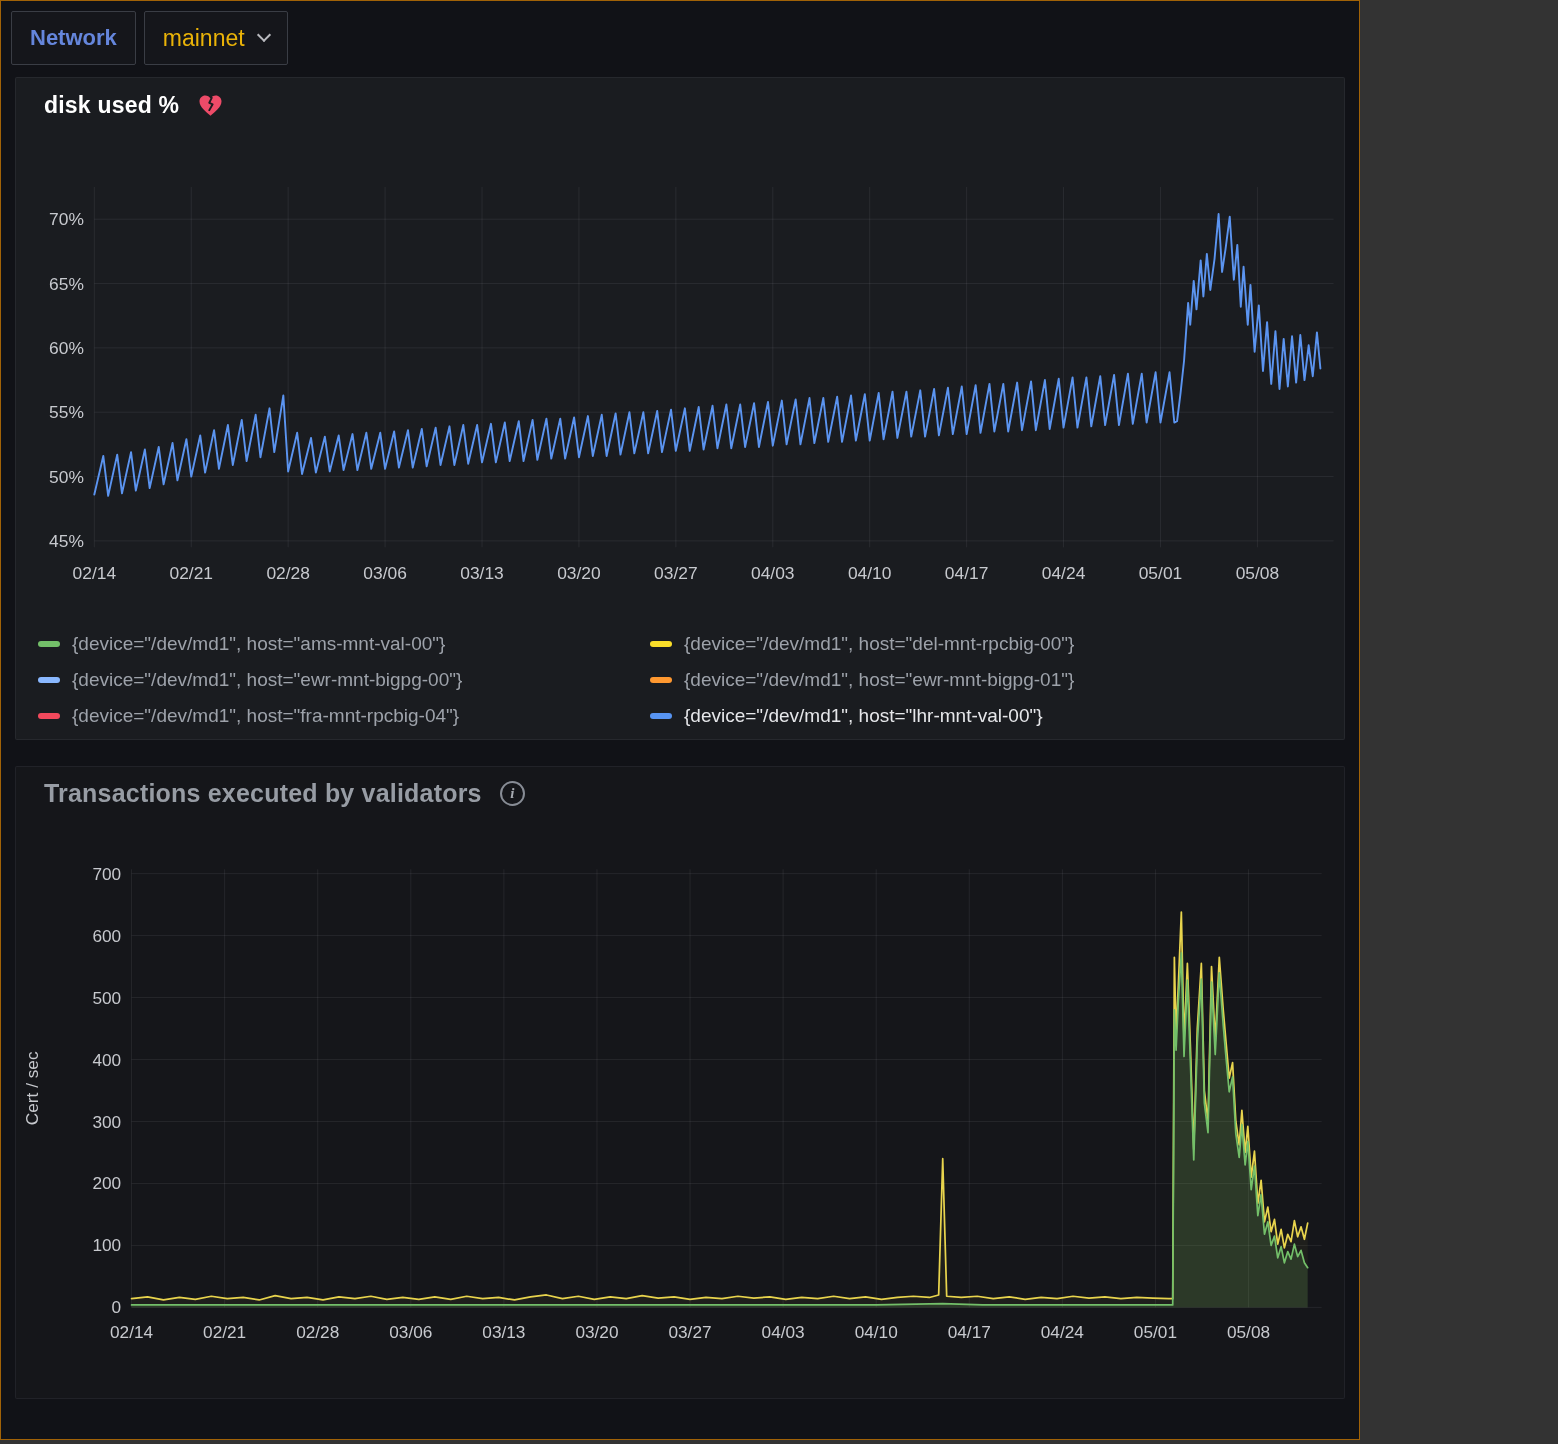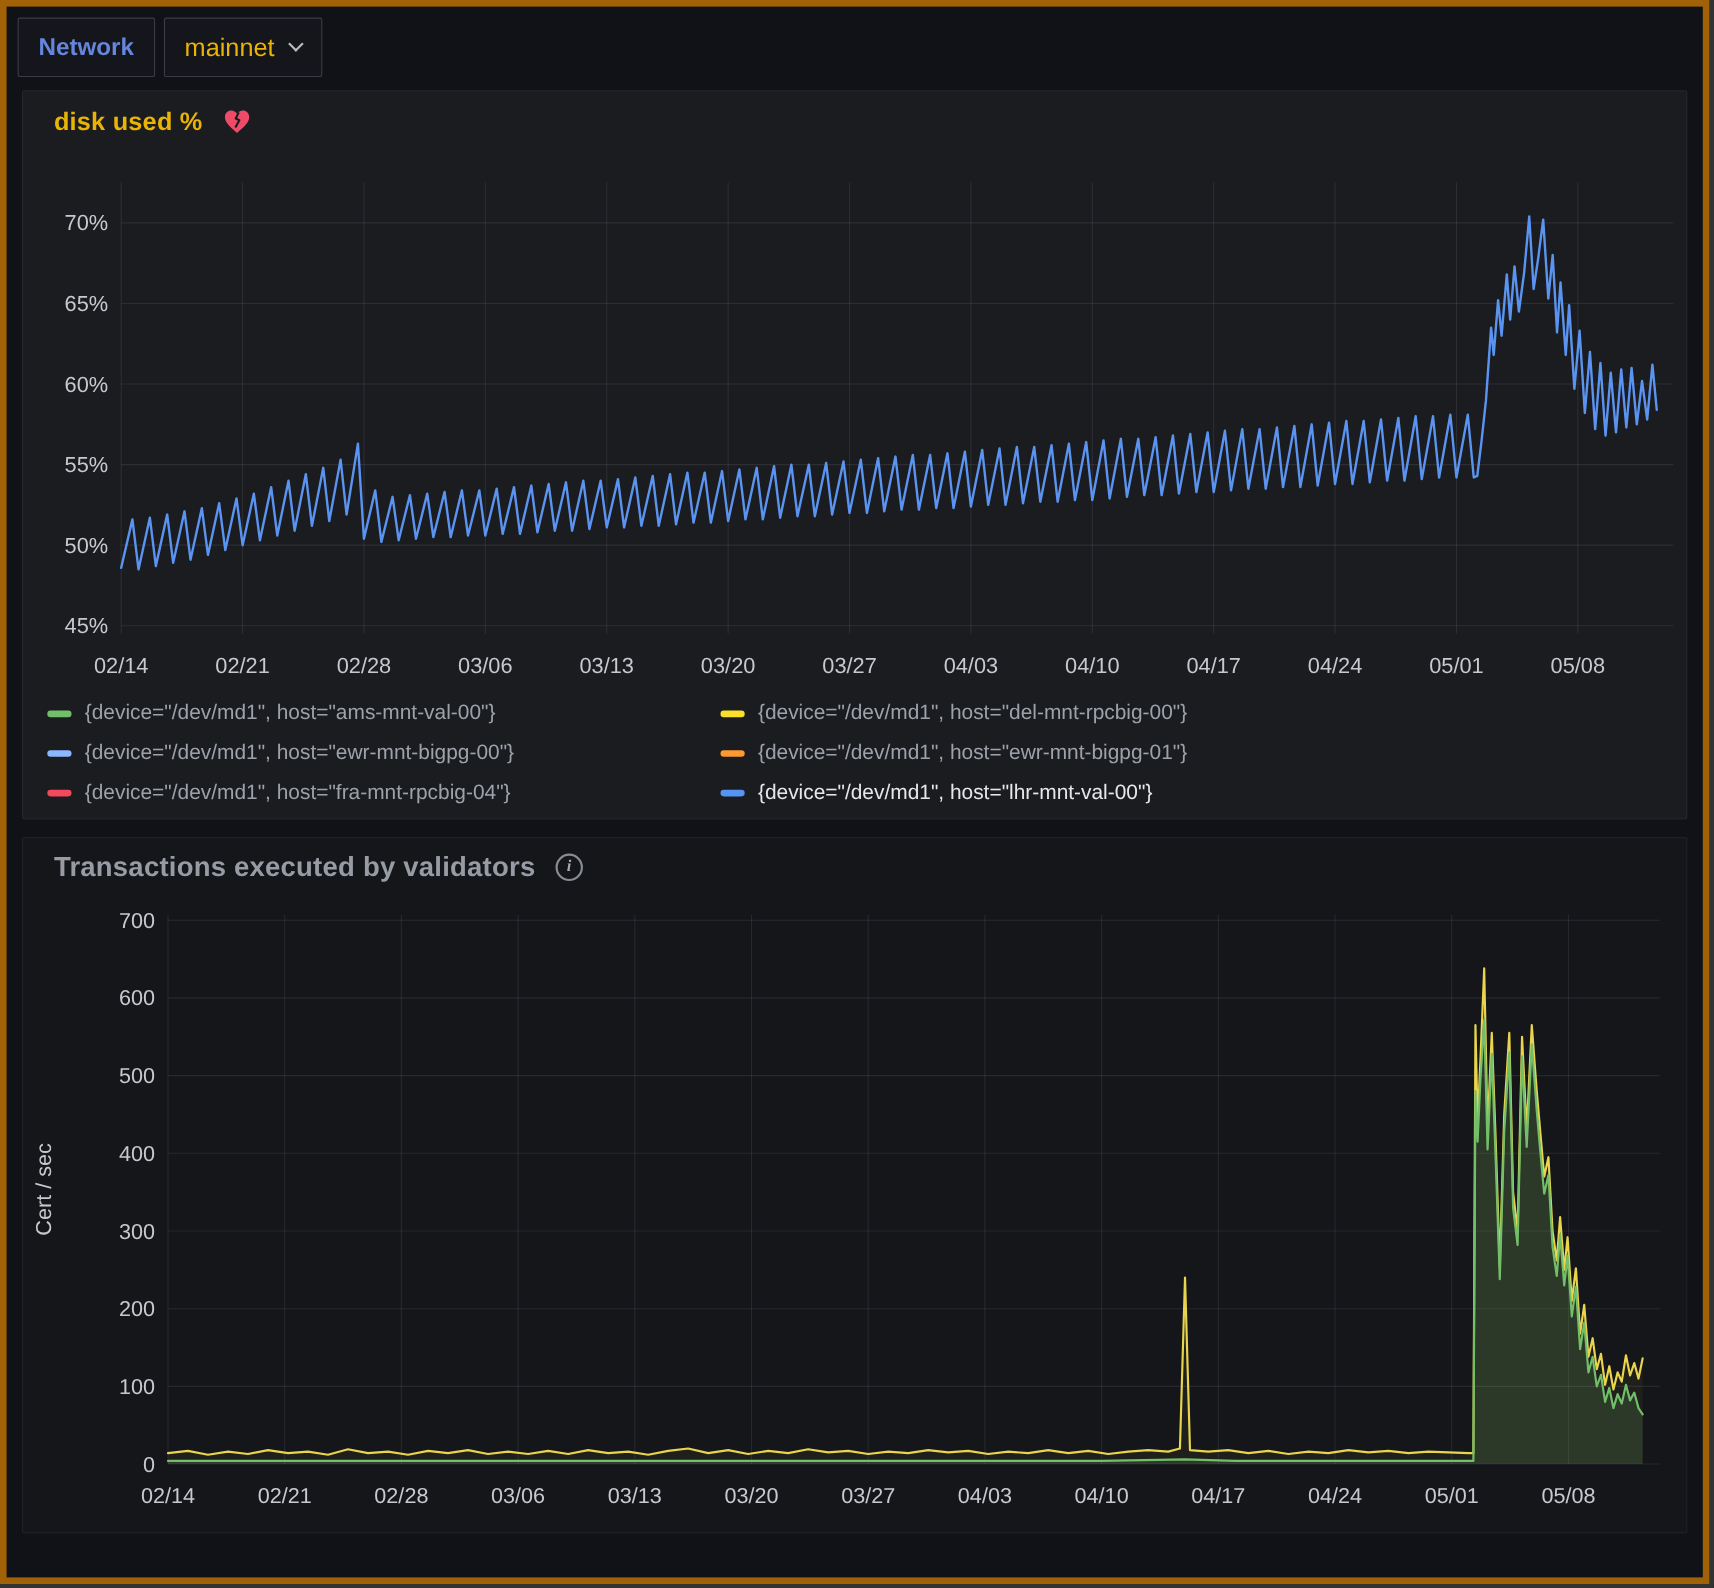--- a/index.html
+++ b/index.html
@@ -1,34 +1,34 @@
 <!DOCTYPE html>
 <html><head>
 <meta charset="utf-8">
 <style>
   html,body{margin:0;padding:0;background:#333;}
   *{box-sizing:border-box;}
   .frame{
-    width:1554px;height:1440px;border:6px solid #a16207;background:#111217;
+    width:1360px;height:1440px;border:1px solid #a16207;background:#111217;
     font-family:"Liberation Sans","DejaVu Sans",sans-serif;overflow:hidden;
   }
   
   .topbar{height:72px;padding:10px 0 0 10px;display:flex;align-items:flex-start;gap:8px;}
   .var-box{display:inline-flex;align-items:center;height:54px;border:1px solid #3a3d45;
     border-radius:2px;padding:0 18px;background:#15161b;}
   .var-label{color:#6586DC;font-size:22px;font-weight:600;}
   .var-value{color:#eab308;font-size:23px;font-weight:500;}
   .chevron{display:inline-block;width:10px;height:10px;border-right:2px solid #b9babf;
     border-bottom:2px solid #b9babf;transform:rotate(45deg);margin-left:14px;margin-top:-6px;}
   
   .panel{margin:0 14px;border:1px solid rgba(204,204,220,0.07);border-radius:2px;}
   .panel-disk{margin-top:4px;background:#1A1C20;padding:14px 0 4px 0;}
-  .panel-tx{margin-top:16px;background:#15161A;padding:12px 12px 4px 0;}
+  .panel-tx{margin-top:26px;background:#15161A;padding:12px 12px 4px 0;}
   .panel-header{display:flex;align-items:center;padding-left:28px;}
-  .panel-title-disk{margin:0;color:#eab308;font-size:23px;font-weight:700;letter-spacing:.2px;}
+  .panel-title-disk{margin:0;color:#ffffff;font-size:23px;font-weight:700;letter-spacing:.2px;}
   .panel-title-tx{margin:0;color:#979CA4;font-size:25px;font-weight:700;letter-spacing:.2px;}
   .title-icon{margin-left:18px;display:inline-flex;align-items:center;}
   .info-icon{display:inline-flex;align-items:center;justify-content:center;width:25px;height:25px;
     border:2px solid #878c95;border-radius:50%;color:#a7abb2;font-size:15px;font-weight:700;
     font-family:"Liberation Serif",serif;font-style:italic;margin-left:18px;}
   svg.chart{display:block;width:100%;}
   .chart1{height:500px;margin-top:6px;}
   .chart2{height:582px;margin-top:4px;}
   
   .legend{display:grid;grid-template-columns:612px auto;padding:8px 0 8px 22px;row-gap:14px;}

